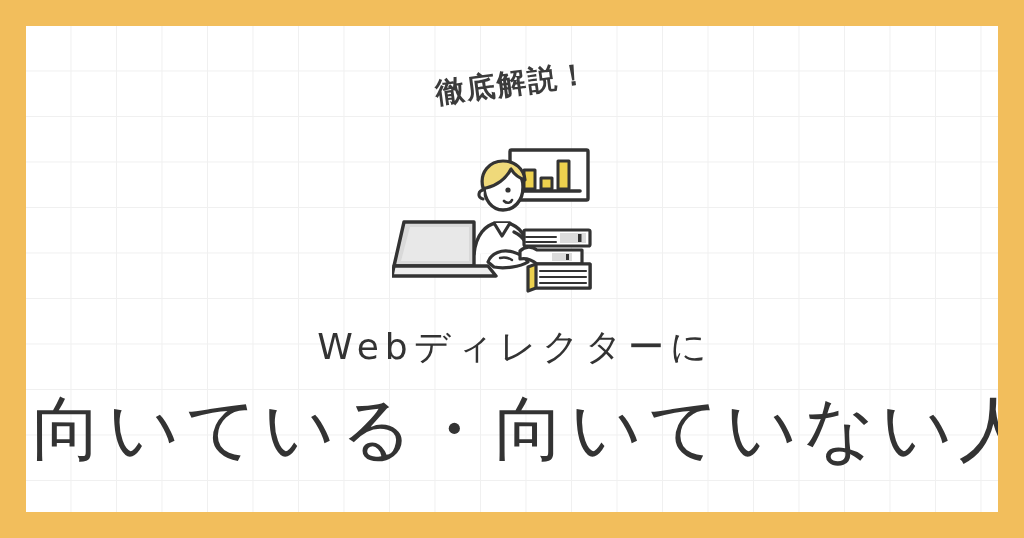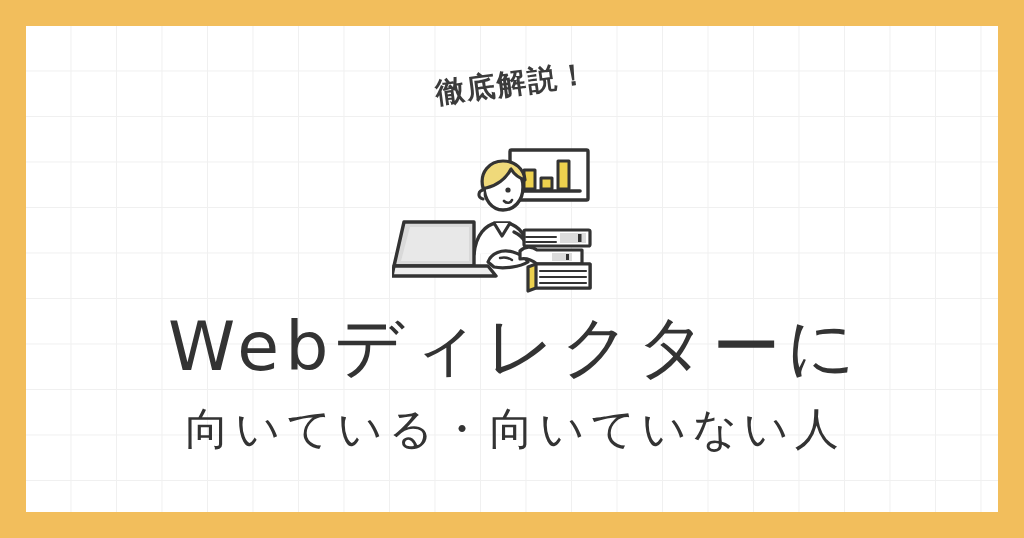--- a/index.html
+++ b/index.html
@@ -78,27 +78,27 @@
     text-align: center;
     color: #333333;
     font-family: "DejaVu Sans", "Liberation Sans", sans-serif;
     font-weight: 400;
   }
   .headline-line {
     display: block;
     white-space: nowrap;
   }
   .headline-line.l1 {
-    font-size: 68px;
+    font-size: 36px;
     line-height: 78px;
     letter-spacing: 6px;
     text-indent: 6px;
   }
   .headline-line.l2 {
-    font-size: 44px;
+    font-size: 70px;
     line-height: 86px;
     letter-spacing: 6px;
     text-indent: 6px;
   }
 </style>
 </head>
 <body>
 
 <div class="eyecatch">
   <div class="canvas">

